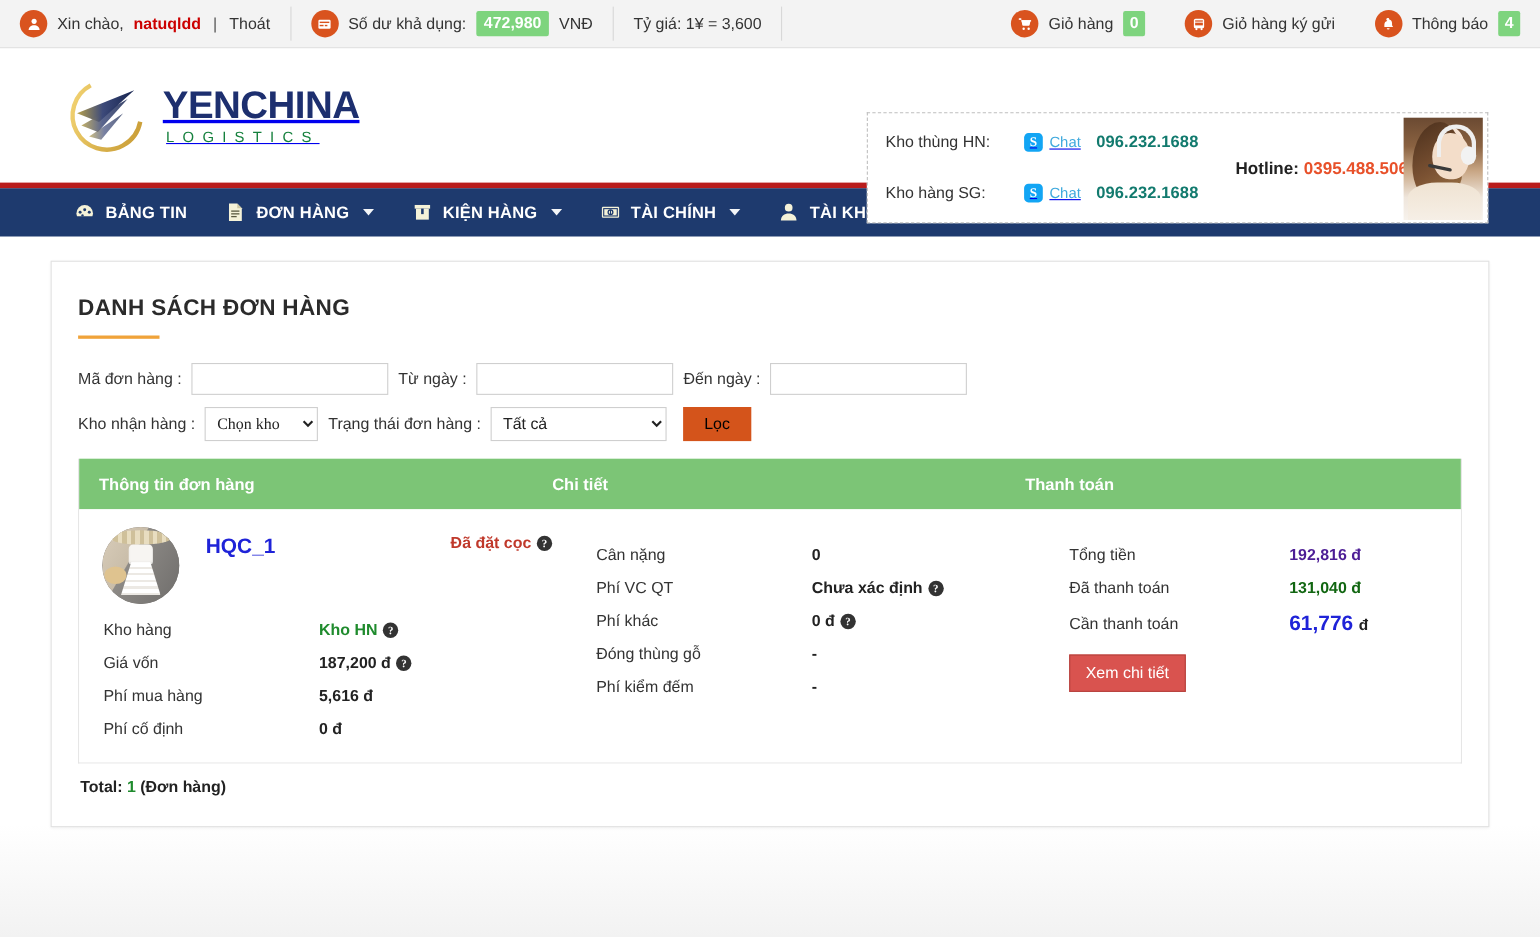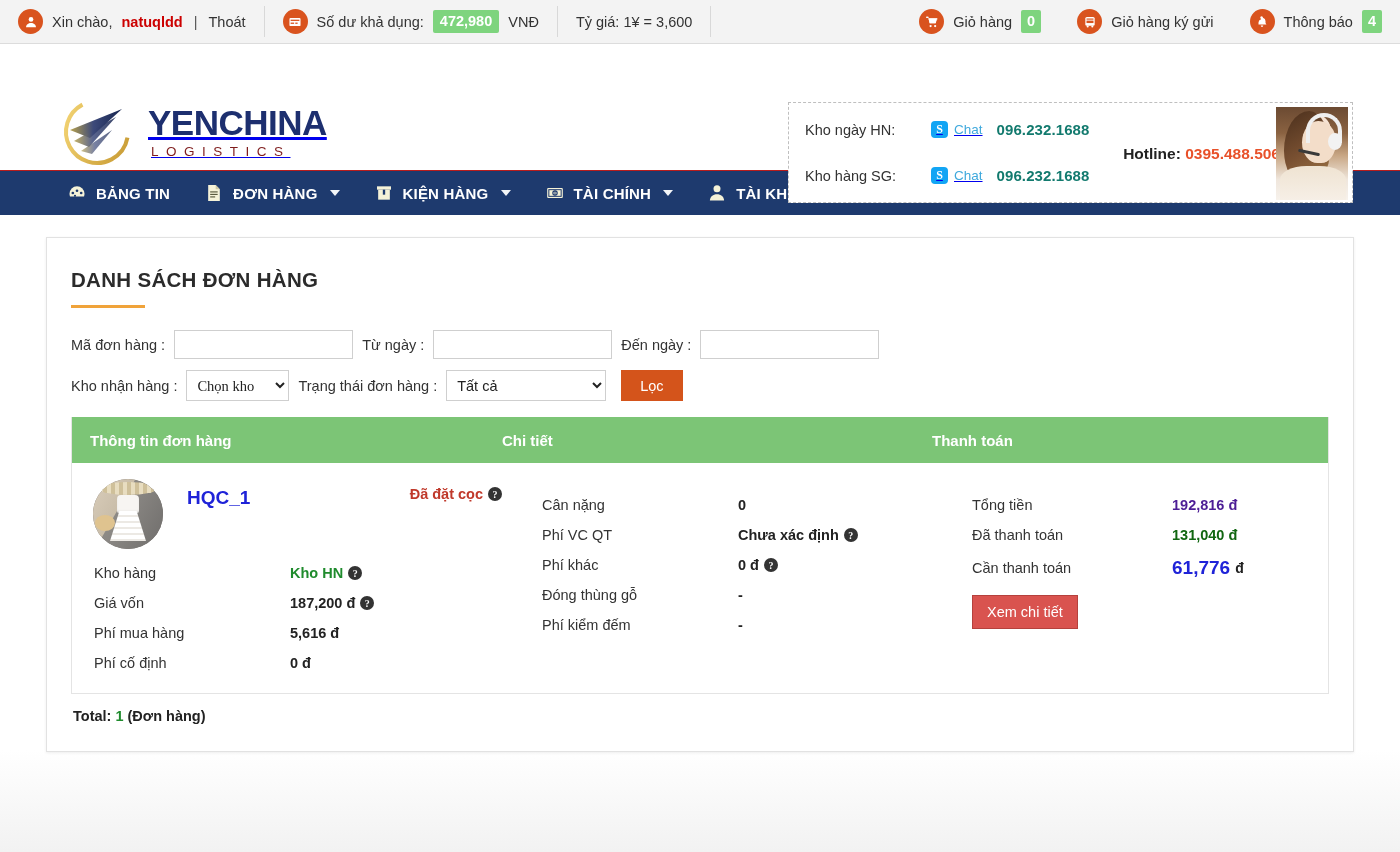--- a/index.html
+++ b/index.html
@@ -52,32 +52,32 @@
     display:inline-block;
   }
   .badge-green.small { padding: 2px 6px; }
 
   
   .header {
     height: 127px;
     background: #fff;
     position: relative;
     display: flex;
-    align-items: flex-end;
-    border-bottom: 1px solid #b91c1c;
+    align-items: center;
+    border-bottom: 5px solid #b91c1c;
   }
   .logo-wrap { margin-left: 56px; display:flex; align-items:center; gap:10px; }
   .logo-mark { width: 82px; height: 76px; flex:0 0 auto; }
   .logo-text { display:flex; flex-direction:column; line-height:1; }
   .logo-name {
     font-size: 35px; font-weight: 800; letter-spacing: -0.5px;
     color: #1d2f6f;
   }
   .logo-sub {
-    font-size: 13.5px; letter-spacing: 7.5px; color:#7f1d1d;
+    font-size: 13.5px; letter-spacing: 7.5px; color:#15803d;
     margin-top: 5px; margin-left: 3px; font-weight: 500;
   }
 
   .contact-box {
     position: absolute;
     left: 788px; top: 58px;
     width: 565px; height: 101px;
     border: 1px dashed #bfbfbf;
     background: #fff;
     display: flex;
@@ -191,21 +191,21 @@
   .f-input.w2 { width: 179px; }
   .f-input.w3 { width: 179px; }
   .f-select {
     height: 31px; border:1px solid #cfcfcf; background:#fff;
     padding: 0 6px; font-size:14.5px; font-family: inherit;
     color:#222; outline:none;
   }
   .f-select.kho { width: 103px; font-family: Liberation Serif, serif; }
   .f-select.tt { width: 160px; }
   .btn-loc {
-    background:#d4541b; color:#ffffff; border:none;
+    background:#d4541b; color:#000000; border:none;
     height: 31px; padding: 0 19px; font-size:14.5px;
     font-family: inherit; cursor:pointer; margin-left: 6px;
   }
 
   
   .otable { margin-top: 16px; border:1px solid #e4e4e4; border-top:none; }
   .othead {
     background:#7cc576; color:#fff; height:46px;
     display:flex; align-items:center; font-weight:bold; font-size:15px;
   }
@@ -404,21 +404,21 @@
     </span>
     <span class="logo-text">
       <span class="logo-name">YENCHINA</span>
       <span class="logo-sub">LOGISTICS</span>
     </span>
   </a>
 
   <div class="contact-box">
     <div class="contact-rows">
       <div class="contact-row">
-        <span class="contact-label">Kho ngày HN:</span>
+        <span class="contact-label">Kho thùng HN:</span>
         <a class="skype-chat" href="#">
           <span class="skype-ic">S</span>
           <span class="chat-word">Chat</span>
         </a>
         <span class="phone-num">096.232.1688</span>
       </div>
       <div class="contact-row">
         <span class="contact-label">Kho hàng SG:</span>
         <a class="skype-chat" href="#">
           <span class="skype-ic">S</span>

